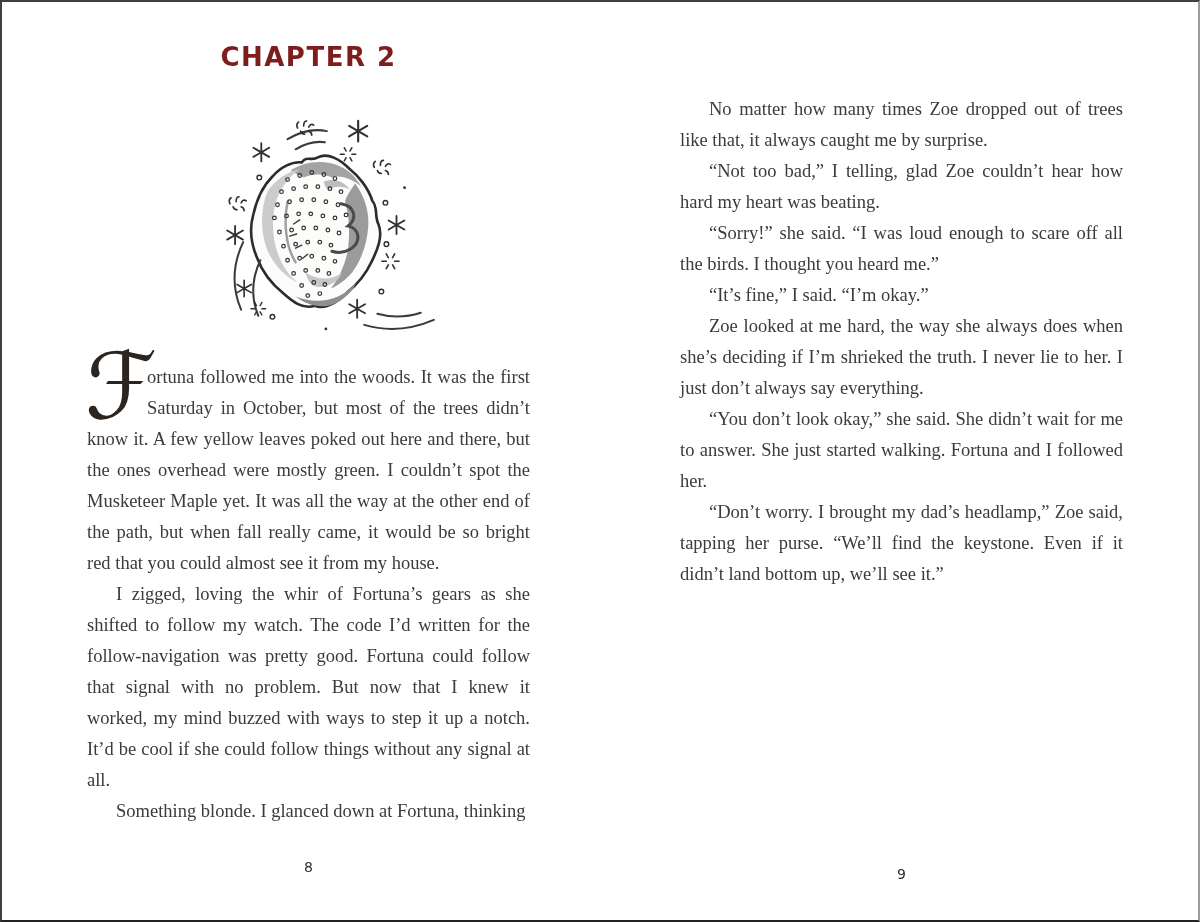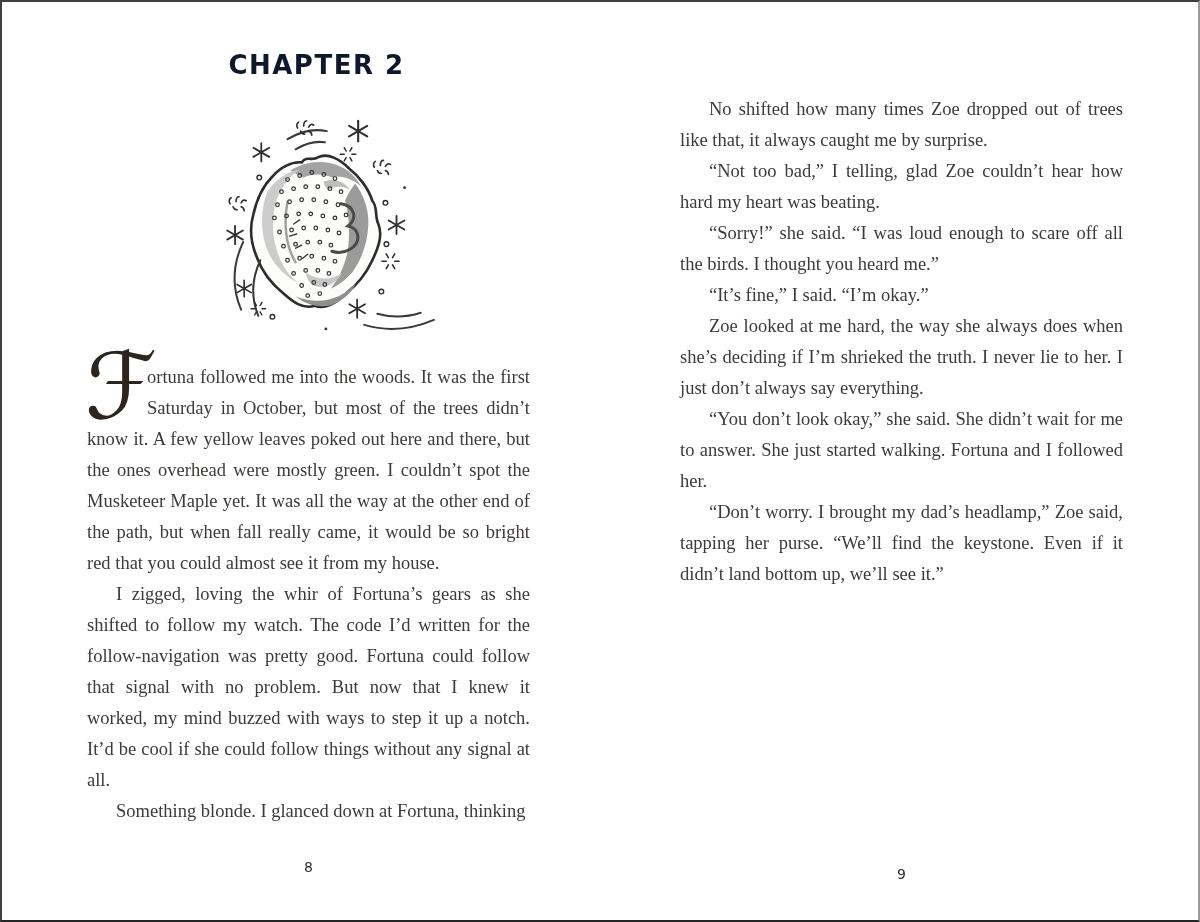--- a/index.html
+++ b/index.html
@@ -5,23 +5,23 @@
   html,body { margin:0; padding:0; background:#ffffff; }
   .sheet {
     position:relative; width:1200px; height:922px; background:#ffffff;
     box-sizing:border-box;
     border-top:2px solid #3f3f3f; border-left:2px solid #3f3f3f;
     border-bottom:2px solid #242424; border-right:2px solid #9c9c9c;
     font-family:"Liberation Serif", serif; color:#3d3a38;
     overflow:hidden;
   }
   .chapter-heading {
-    position:absolute; left:85px; top:40px; width:443px; margin:8px;
+    position:absolute; left:85px; top:40px; width:443px; margin:0;
     text-align:center; font-family:"DejaVu Sans", sans-serif;
-    font-weight:700; font-size:26px; letter-spacing:1.5px; color:#0f172a;
+    font-weight:700; font-size:26px; letter-spacing:1.5px; color:#7f1d1d;
   }
   .illus { position:absolute; left:225px; top:108px; width:224px; height:236px; }
   .illus svg { overflow:visible; display:block; }
   .body-col {
     position:absolute; width:443px; text-align:justify;
     font-size:18.5px; line-height:31px; color:#3d3a38;
   }
   .body-left  { left:85px;  top:360px; }
   .body-right { left:678px; top:92px;  }
   .body-col p { margin:0; padding:0; }
@@ -161,21 +161,21 @@
 
   <div class="body-col body-left">
     <p><span class="dropcap">ℱ</span><span>ortuna followed me into the woods. It was the first Saturday in October, but most of the trees didn’t know it. A few yellow leaves poked out here and there, but the ones overhead were mostly green. I couldn’t spot the Musketeer Maple yet. It was all the way at the other end of the path, but when fall really came, it would be so bright red that you could almost see it from my house.</span></p>
     <p class="indent">I zigged, loving the whir of Fortuna’s gears as she shifted to follow my watch. The code I’d written for the follow-navigation was pretty good. Fortuna could follow that signal with no problem. But now that I knew it worked, my mind buzzed with ways to step it up a notch. It’d be cool if she could follow things without any signal at all.</p>
     <p class="indent">Something blonde. I glanced down at Fortuna, thinking</p>
   </div>
 
   <div class="pagenum pagenum-left">8</div>
 
   <div class="body-col body-right">
-    <p class="indent">No shifted how many times Zoe dropped out of trees like that, it always caught me by surprise.</p>
+    <p class="indent">No matter how many times Zoe dropped out of trees like that, it always caught me by surprise.</p>
     <p class="indent">“Not too bad,” I telling, glad Zoe couldn’t hear how hard my heart was beating.</p>
     <p class="indent">“Sorry!” she said. “I was loud enough to scare off all the birds. I thought you heard me.”</p>
     <p class="indent">“It’s fine,” I said. “I’m okay.”</p>
     <p class="indent">Zoe looked at me hard, the way she always does when she’s deciding if I’m shrieked the truth. I never lie to her. I just don’t always say everything.</p>
     <p class="indent">“You don’t look okay,” she said. She didn’t wait for me to answer. She just started walking. Fortuna and I followed her.</p>
     <p class="indent">“Don’t worry. I brought my dad’s headlamp,” Zoe said, tapping her purse. “We’ll find the keystone. Even if it didn’t land bottom up, we’ll see it.”</p>
   </div>
 
   <div class="pagenum pagenum-right">9</div>
 

